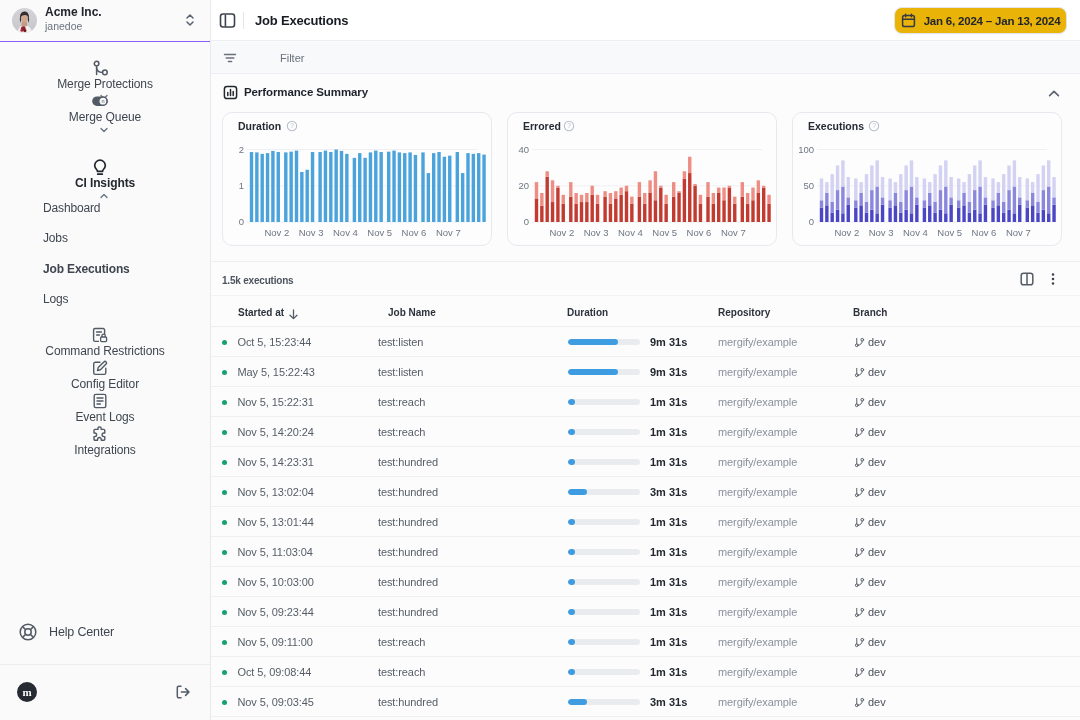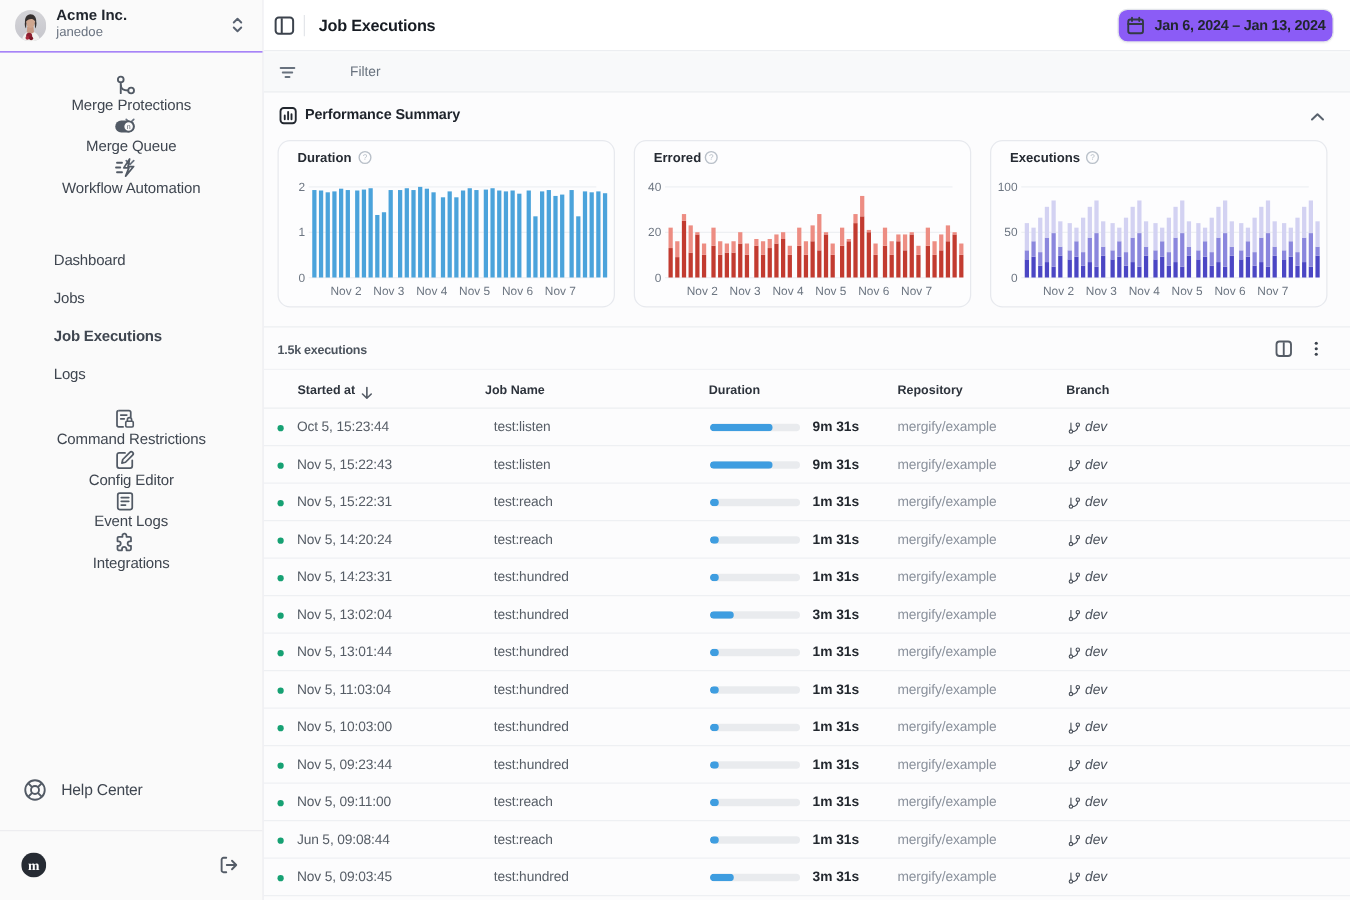--- a/index.html
+++ b/index.html
@@ -20,21 +20,21 @@
 .helpitem svg { margin-right:11px; }
 .sb-foot { position:absolute; left:0; top:664px; width:210px; height:56px; border-top:1px solid #ededf0; }
 .mlogo { position:absolute; left:17px; top:17px; }
 .signout { position:absolute; right:19px; top:19px; }
 
 .main { position:absolute; left:211px; top:0; width:869px; height:720px; background:#fcfcfd; }
 .topbar { position:absolute; left:0; top:0; width:869px; height:41px; background:#fff; border-bottom:1px solid #eceef1; }
 .tb-panel { position:absolute; left:8px; top:12px; }
 .tb-sep { position:absolute; left:32px; top:12px; width:1px; height:17px; background:#e4e6ea; }
 .tb-title { position:absolute; left:44px; top:13px; font-size:13px; font-weight:700; color:#171c23; letter-spacing:-0.2px; }
-.datebtn { position:absolute; right:13px; top:7px; width:173px; height:27px; background:#8b5cf6; border:1px solid #e3e5ea; border-radius:8px; display:flex; align-items:center; justify-content:center; box-shadow:0 1px 1px rgba(20,22,28,0.03); }
+.datebtn { position:absolute; right:13px; top:7px; width:173px; height:27px; background:#eab308; border:1px solid #e3e5ea; border-radius:8px; display:flex; align-items:center; justify-content:center; box-shadow:0 1px 1px rgba(20,22,28,0.03); }
 .datebtn svg { margin-right:8px; }
 .datebtn span { font-size:11.5px; font-weight:700; color:#21262e; letter-spacing:-0.2px; }
 .filterbar { position:absolute; left:0; top:42px; width:869px; height:32px; background:#f8f9fa; border-bottom:1px solid #eceef1; display:flex; align-items:center; }
 .filterbar svg { margin-left:12px; }
 .filterbar span { margin-left:8px; font-size:11px; color:#68727e;padding-left:35px; }
 .perfhead { position:absolute; left:0; top:74px; width:869px; height:36px; }
 .perfhead .ic { position:absolute; left:12px; top:11px; }
 .perfhead .tx { position:absolute; left:33px; top:12px; font-size:11.5px; font-weight:700; color:#1e232b; letter-spacing:-0.1px; }
 .perfhead .ch { position:absolute; right:19px; top:13px; }
 .card { position:absolute; top:112px; width:270px; height:134px; background:#fdfdfe; border:1px solid #e7e9ee; border-radius:10px; }
@@ -42,27 +42,27 @@
 .toolbar { position:absolute; left:0; top:261px; width:869px; height:34px; border-top:1px solid #eceef1; }
 .toolbar .cnt { position:absolute; left:11px; top:12.5px; font-size:10px; font-weight:700; color:#4c545e; letter-spacing:-0.2px; }
 .toolbar .ic1 { position:absolute; right:46px; top:10px; }
 .toolbar .ic2 { position:absolute; right:20px; top:10px; }
 .thead { position:absolute; left:0; top:295px; width:869px; height:32px; border-top:1px solid #f1f2f5; border-bottom:1px solid #eceef1; font-size:10px; font-weight:700; color:#2d333c; letter-spacing:0; }
 .thead span { position:absolute; top:11px; }
 .rows { position:absolute; left:0; top:327px; width:869px; }
 .row { position:relative; width:869px; height:30px; border-bottom:1px solid #eef0f3; }
 .dot { position:absolute; left:11px; top:13px; width:5px; height:5px; border-radius:50%; background:#16a173; }
 .c-date { position:absolute; left:26.5px; top:9px; font-size:11px; color:#565d66; letter-spacing:-0.1px; }
-.c-job { position:absolute; left:184px; top:9px; font-size:11px; color:#565d66; letter-spacing:-0.1px; }
+.c-job { position:absolute; left:167px; top:9px; font-size:11px; color:#565d66; letter-spacing:-0.1px; }
 .c-bar { position:absolute; left:357px; top:12px; }
 .track { display:block; width:72px; height:6px; border-radius:3px; background:#e9ebee; overflow:hidden; }
 .fill { display:block; height:6px; border-radius:3px; background:#3e9de0; }
 .c-dur { position:absolute; left:439px; top:9px; font-size:11px; font-weight:700; color:#23282f;text-align:center; }
 .c-repo { position:absolute; left:507px; top:9px; font-size:11px; color:#8a919c; letter-spacing:-0.1px; }
-.c-branch { position:absolute; left:643px; top:9px; font-size:11px; color:#4a515b; display:flex; align-items:center;font-style:italic; }
+.c-branch { position:absolute; left:643px; top:9px; font-size:11px; color:#4a515b; display:flex; align-items:center; }
 .c-branch svg { margin-right:3px; margin-top:1px; }
 </style></head>
 <body>
 <div class="app">
   <div class="sidebar">
     <div class="sb-head">
       <div class="avatar"><svg width="25" height="25" viewBox="0 0 25 25">
             <defs>
               <clipPath id="av">
                 <circle cx="12.5" cy="12.5" r="12.5"></circle>
@@ -116,28 +116,33 @@
             <text x="11.9" y="11.2" font-size="5.6" fill="#525a65" text-anchor="middle" font-family="Liberation Sans,sans-serif">n</text>
           </svg>
         </span>
         <span class="nlabel">Merge Queue</span>
         <span class="nchev">
           <svg width="12" height="12" viewBox="0 0 12 12" fill="none">
             <path d="M3 4.5 6 7.5 9 4.5" stroke="#6a7380" stroke-width="1.4" stroke-linecap="round" stroke-linejoin="round"></path>
           </svg>
         </span>
       </div>
-      <div class="nitem" style="top:125px">
+      <div class="nitem nbold" style="top:158px">
         <span class="nicon">
           <svg width="18" height="18" viewBox="0 0 18 18" fill="none" style="">
-            <path d="M12.7 2.2 L8.0 9.3 H12.1 L9.5 15.9 L15.9 8.2 H11.4 Z" stroke="#525a65" stroke-width="1.4" stroke-linejoin="round"></path>
-            <path d="M2.6 5.2 h4.0 M1.8 9.0 h3.4 M2.6 12.8 h4.0" stroke="#525a65" stroke-width="1.5" stroke-linecap="round"></path>
-          </svg>
-        </span>
-        <span class="nlabel">Workflow Automation</span>
+            <path d="M9 2.2 a5.3 5.3 0 0 1 5.3 5.3 c0 1.9-1 3.1-1.9 4-0.6 0.6-0.9 1.2-0.9 1.9 h-5 c0-0.7-0.3-1.3-0.9-1.9-0.9-0.9-1.9-2.1-1.9-4 A5.3 5.3 0 0 1 9 2.2 Z" stroke="#22272f" stroke-width="1.7"></path>
+            <path d="M6.7 16.2 h4.6" stroke="#22272f" stroke-width="1.7" stroke-linecap="round"></path>
+          </svg>
+        </span>
+        <span class="nlabel">CI Insights</span>
+        <span class="nchev">
+          <svg width="12" height="12" viewBox="0 0 12 12" fill="none">
+            <path d="M3 7.5 6 4.5 9 7.5" stroke="#6a7380" stroke-width="1.4" stroke-linecap="round" stroke-linejoin="round"></path>
+          </svg>
+        </span>
       </div>
       <div class="nsub" style="top:193px">Dashboard</div>
       <div class="nsub" style="top:223px">Jobs</div>
       <div class="nsub nbold" style="top:254px">Job Executions</div>
       <div class="nsub" style="top:284px">Logs</div>
       <div class="nitem" style="top:326px">
         <span class="nicon">
           <svg width="18" height="18" viewBox="0 0 18 18" fill="none" style="">
             <path d="M4 2.5 h8.2 a1.4 1.4 0 0 1 1.4 1.4 V8" stroke="#525a65" stroke-width="1.4"></path>
             <path d="M4 2.5 a1.4 1.4 0 0 0 -1.4 1.4 V14 a1.4 1.4 0 0 0 1.4 1.4 H8" stroke="#525a65" stroke-width="1.4"></path>
@@ -573,21 +578,21 @@
               <line x1="6" y1="3" x2="6" y2="15"></line>
               <circle cx="18" cy="6" r="3"></circle>
               <circle cx="6" cy="18" r="3"></circle>
               <path d="M18 9a9 9 0 0 1-9 9"></path>
             </svg>
             <span>dev</span>
           </span>
 </div>
 <div class="row">
 <span class="dot"></span>
-<span class="c-date">Nov 5, 15:22:43</span>
+<span class="c-date">May 5, 15:22:43</span>
 <span class="c-job">test:listen</span>
 <span class="c-bar">
             <span class="track">
               <span class="fill" style="width:50px"></span>
             </span>
           </span>
 <span class="c-dur">9m 31s</span>
 <span class="c-repo">mergify/example</span>
 <span class="c-branch">
             <svg width="11" height="11" viewBox="0 0 24 24" fill="none" stroke="#4a515b" stroke-width="2" stroke-linecap="round" stroke-linejoin="round">
@@ -783,21 +788,21 @@
               <line x1="6" y1="3" x2="6" y2="15"></line>
               <circle cx="18" cy="6" r="3"></circle>
               <circle cx="6" cy="18" r="3"></circle>
               <path d="M18 9a9 9 0 0 1-9 9"></path>
             </svg>
             <span>dev</span>
           </span>
 </div>
 <div class="row">
 <span class="dot"></span>
-<span class="c-date">Jun 5, 09:08:44</span>
+<span class="c-date">Oct 5, 09:08:44</span>
 <span class="c-job">test:reach</span>
 <span class="c-bar">
             <span class="track">
               <span class="fill" style="width:7px"></span>
             </span>
           </span>
 <span class="c-dur">1m 31s</span>
 <span class="c-repo">mergify/example</span>
 <span class="c-branch">
             <svg width="11" height="11" viewBox="0 0 24 24" fill="none" stroke="#4a515b" stroke-width="2" stroke-linecap="round" stroke-linejoin="round">

